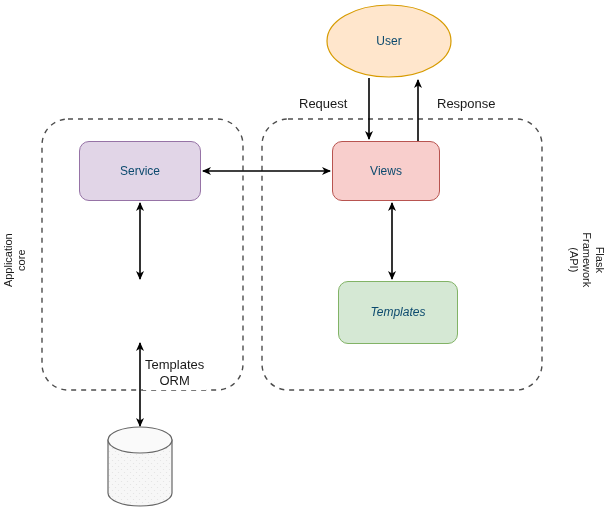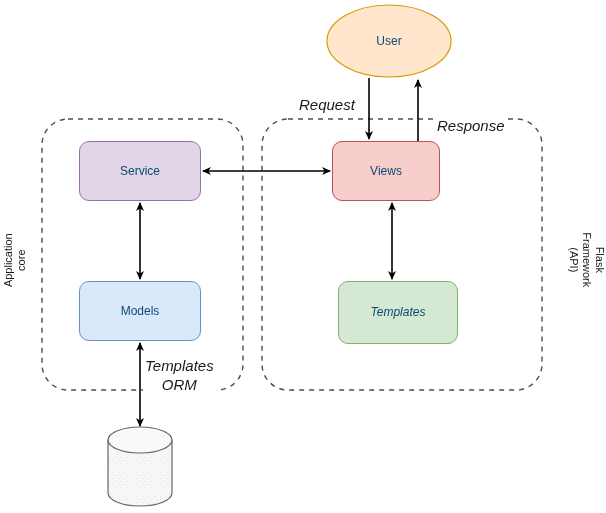--- a/index.html
+++ b/index.html
@@ -58,32 +58,31 @@
     border-color: #b85450;
   }
   #node-templates {
     left: 338px; top: 281px; width: 120px; height: 63px;
     background: #d5e8d4;
     border-color: #82b366;
     font-style: italic;
   }
   .edge-label {
     position: absolute;
-    font-size: 15px;
+    font-size: 13px;
     color: #1a1a1a;
     text-align: center;
     line-height: 1.25;
     z-index: 4;
     white-space: pre-line;
     background: #ffffff;
     padding: 0 2px;
-    font-style: italic;
   }
   #label-request  { left: 297px; top: 96px;  }
-  #label-response { left: 435px; top: 96px; margin-top: 21px;  }
+  #label-response { left: 435px; top: 96px;  }
   #label-orm      { left: 143px; top: 357px; }
   .group-label {
     position: absolute;
     font-size: 11px;
     color: #1a1a1a;
     line-height: 1.2;
     text-align: center;
     z-index: 4;
     white-space: pre-line;
   }
@@ -142,23 +141,20 @@
     <line x1="418" y1="141" x2="418" y2="80" stroke="#000000" stroke-width="1.6" marker-end="url(#arrow-end)"></line>
     <line x1="203" y1="171" x2="330" y2="171" stroke="#000000" stroke-width="1.6" marker-start="url(#arrow-start)" marker-end="url(#arrow-end)"></line>
     <line x1="140" y1="203" x2="140" y2="279" stroke="#000000" stroke-width="1.6" marker-start="url(#arrow-start)" marker-end="url(#arrow-end)"></line>
     <line x1="392" y1="203" x2="392" y2="279" stroke="#000000" stroke-width="1.6" marker-start="url(#arrow-start)" marker-end="url(#arrow-end)"></line>
     <line x1="140" y1="343" x2="140" y2="426" stroke="#000000" stroke-width="1.6" marker-start="url(#arrow-start)" marker-end="url(#arrow-end)"></line>
   </svg>
 
   <div class="node node-rect" id="node-service">
     <span>Service</span>
   </div>
-  <div class="node node-rect" id="node-models">
-    <span>Models</span>
-  </div>
   <div class="node node-rect" id="node-views">
     <span>Views</span>
   </div>
   <div class="node node-rect" id="node-templates">
     <span>Templates</span>
   </div>
 
   <div class="node" id="label-user">User</div>
 
   <div class="edge-label" id="label-request">Request</div>

